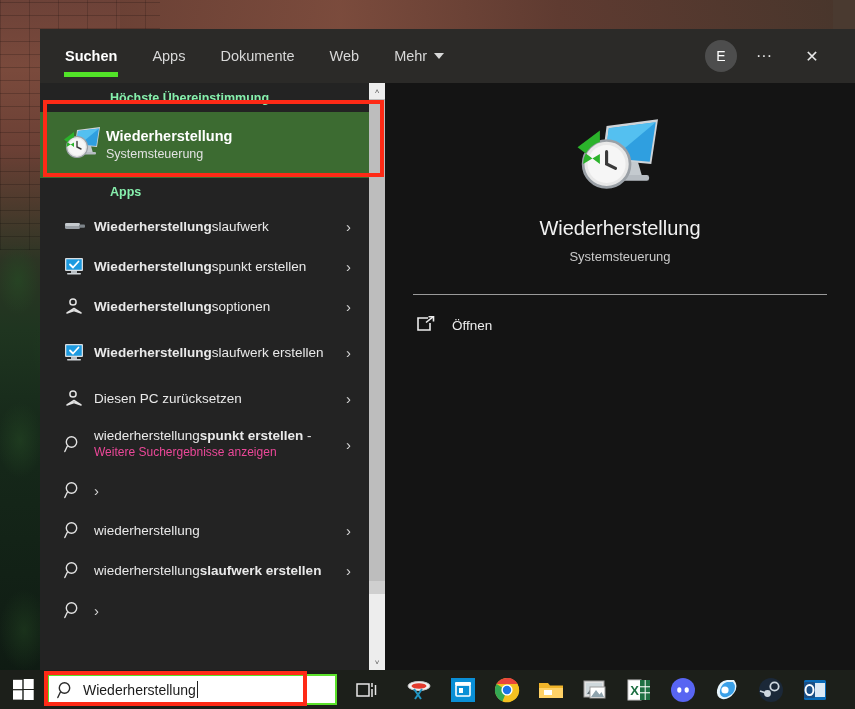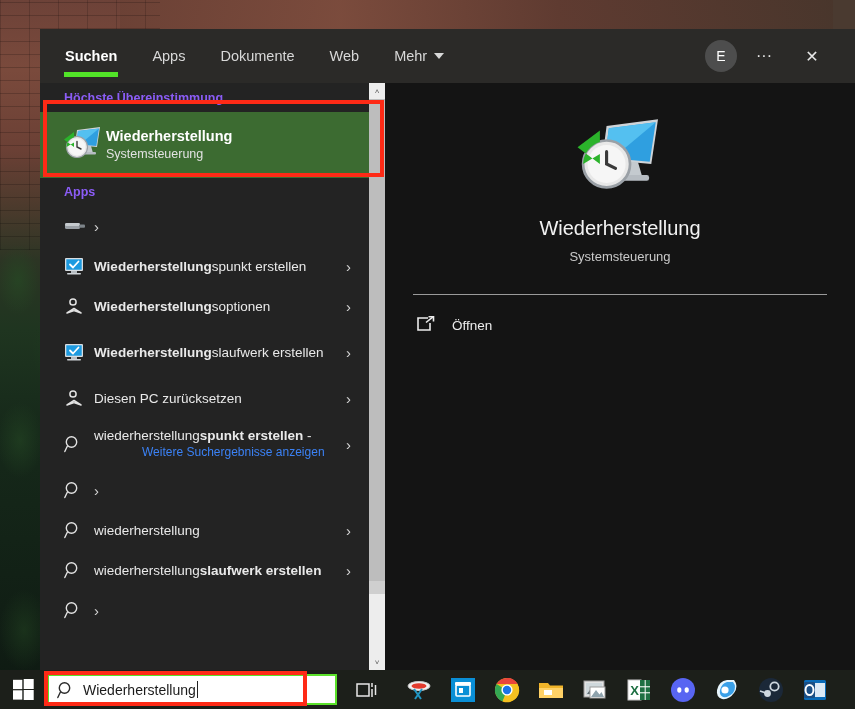--- a/index.html
+++ b/index.html
@@ -109,37 +109,38 @@
   #results-wrap {
     width: 345px; flex: 0 0 345px;
     position: relative;
     background: #232323;
     display: flex;
   }
   #results {
     flex: 1; overflow: hidden; padding-top: 1px;
   }
   .group-title {
-    color: #8b5cf6; font-size: 12.5px; font-weight: bold;
+    color: #86efac; font-size: 12.5px; font-weight: bold;
     padding: 7px 0 7px 24px;
+    margin-left: 46px;
   }
   .row {
     display: flex; align-items: center;
     height: 40px; padding: 0 8px 0 24px;
     cursor: pointer; color: #e9e9e9;
   }
   .row.tall { height: 52px; }
   .row .ico {
     width: 30px; flex: 0 0 30px;
     display: flex; align-items: center; justify-content: flex-start;
   }
   .row .txt { flex: 1; font-size: 13.5px; line-height: 17px; }
   .row .txt b { font-weight: bold; }
   .row .txt .sub {
-    display: block; font-size: 12px; color: #3b82f6; font-weight: normal; margin-left: 48px;
+    display: block; font-size: 12px; color: #ec4899; font-weight: normal;
   }
   .row .chev { color: #d4d4d4; font-size: 15px; padding-right: 10px; }
 
   
   #best-match-row {
     height: 66px;
     margin: 0;
     background: #3c6b31;
     display: flex; align-items: center;
     padding: 0 8px 0 24px;
@@ -340,20 +341,23 @@
 
         <div class="group-title">Apps</div>
 
         <div class="row">
           <div class="ico">
             <svg width="22" height="14" viewBox="0 0 22 14">
               <rect x="1" y="4" width="15" height="6" rx="1.5" fill="#9aa0a6"></rect>
               <rect x="1" y="4" width="15" height="3" rx="1.5" fill="#c5cace"></rect>
               <rect x="15" y="5.5" width="6" height="3.2" rx="1" fill="#7d8489"></rect>
             </svg>
+          </div>
+          <div class="txt">
+            <b>Wiederherstellung</b><span>slaufwerk</span>
           </div>
           <div class="chev">›</div>
         </div>
 
 
         <div class="row">
           <div class="ico">
             <svg width="20" height="18" viewBox="0 0 20 18">
               <rect x="1" y="1" width="18" height="13" rx="1" fill="#d8dde1"></rect>
               <rect x="2.3" y="2.3" width="15.4" height="10.4" fill="#1c9ae0"></rect>

